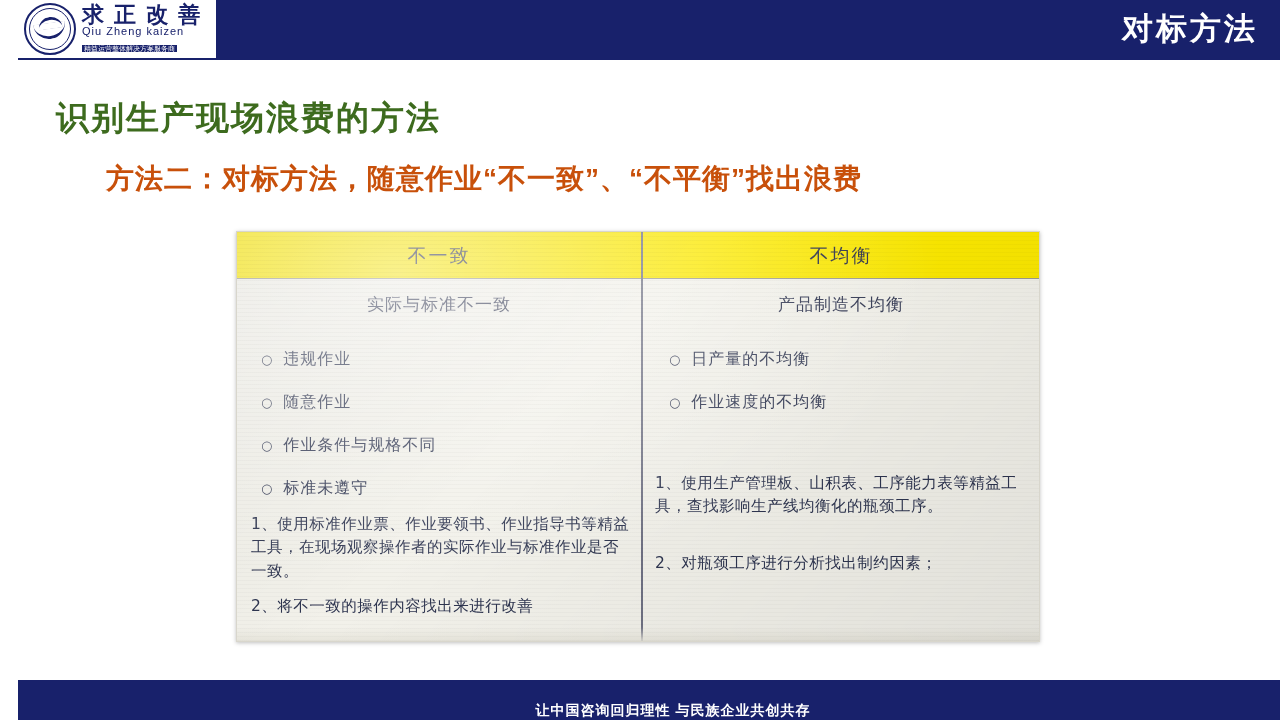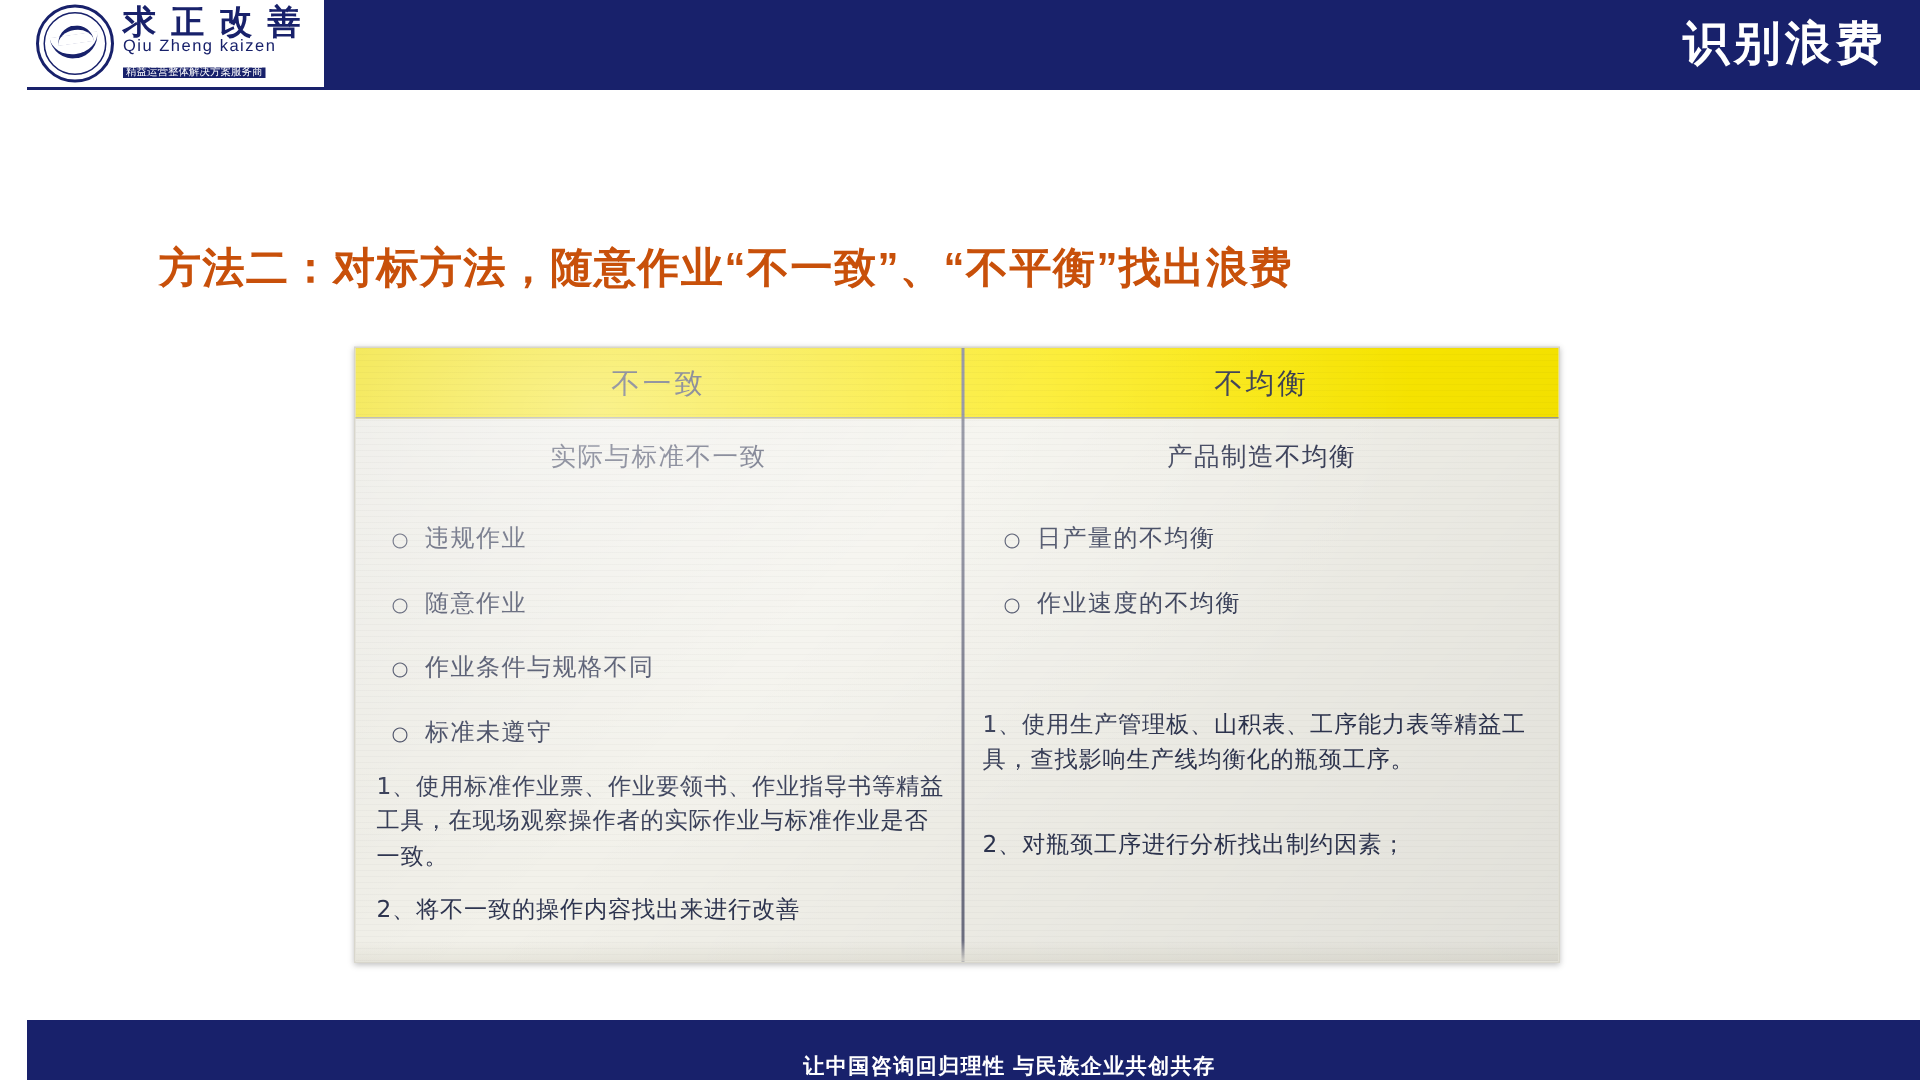--- a/index.html
+++ b/index.html
@@ -181,23 +181,24 @@
         <div class="ring"></div>
         <div class="swoosh2"></div>
         <div class="swoosh"></div>
       </div>
       <div class="logo-text">
         <div class="logo-cn">求 正 改 善</div>
         <div class="logo-en">Qiu Zheng kaizen</div>
         <div class="logo-sub">精益运营整体解决方案服务商</div>
       </div>
     </div>
-    <div class="header-title">识别浪费</div>
+    <div class="header-title">对标方法</div>
   </div>
 
+  <div class="section-title">识别生产现场浪费的方法</div>
   <div class="method-line">方法二：对标方法，随意作业“不一致”、“不平衡”找出浪费</div>
 
   <div class="photo">
 
     <div class="hdr-row">
       <div class="hdr-cell hdr-left">不一致</div>
       <div class="hdr-cell hdr-right">不均衡</div>
     </div>
 
     <div class="v-divider"></div>

